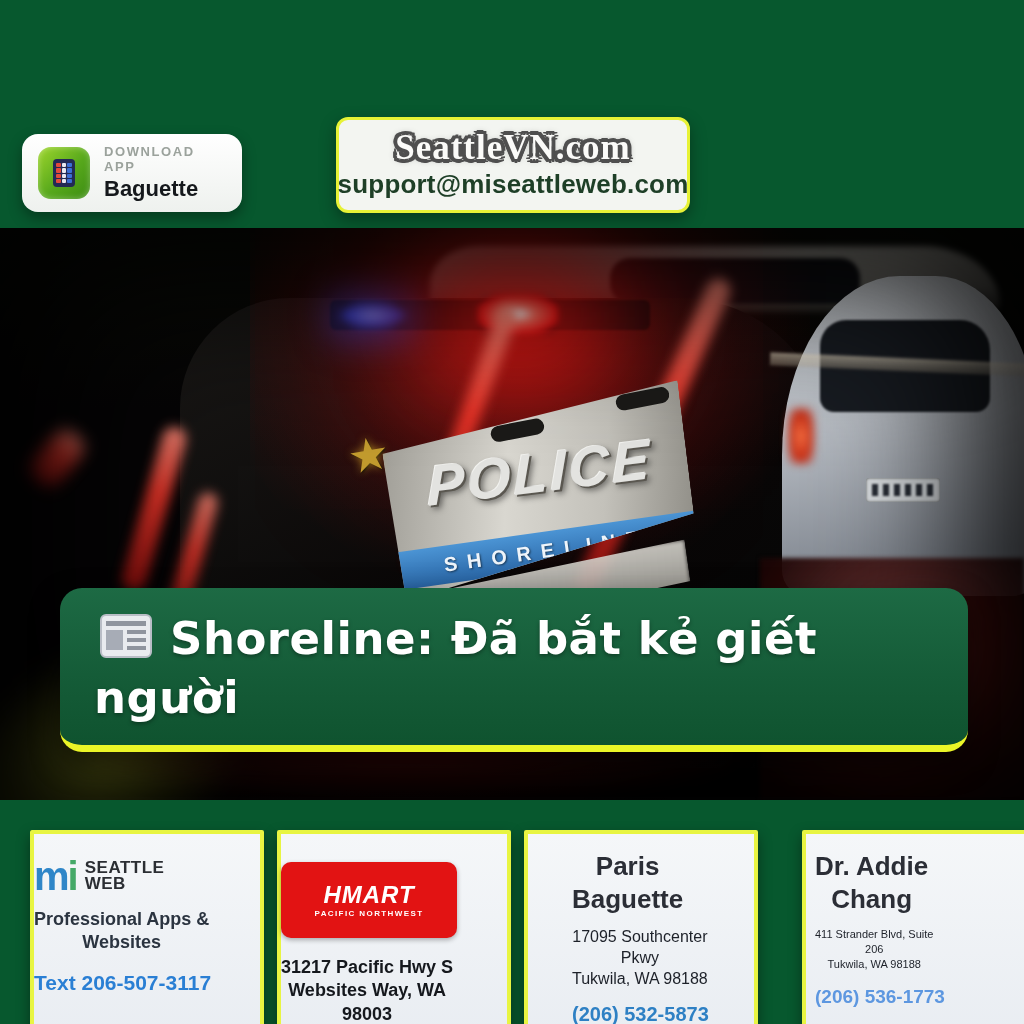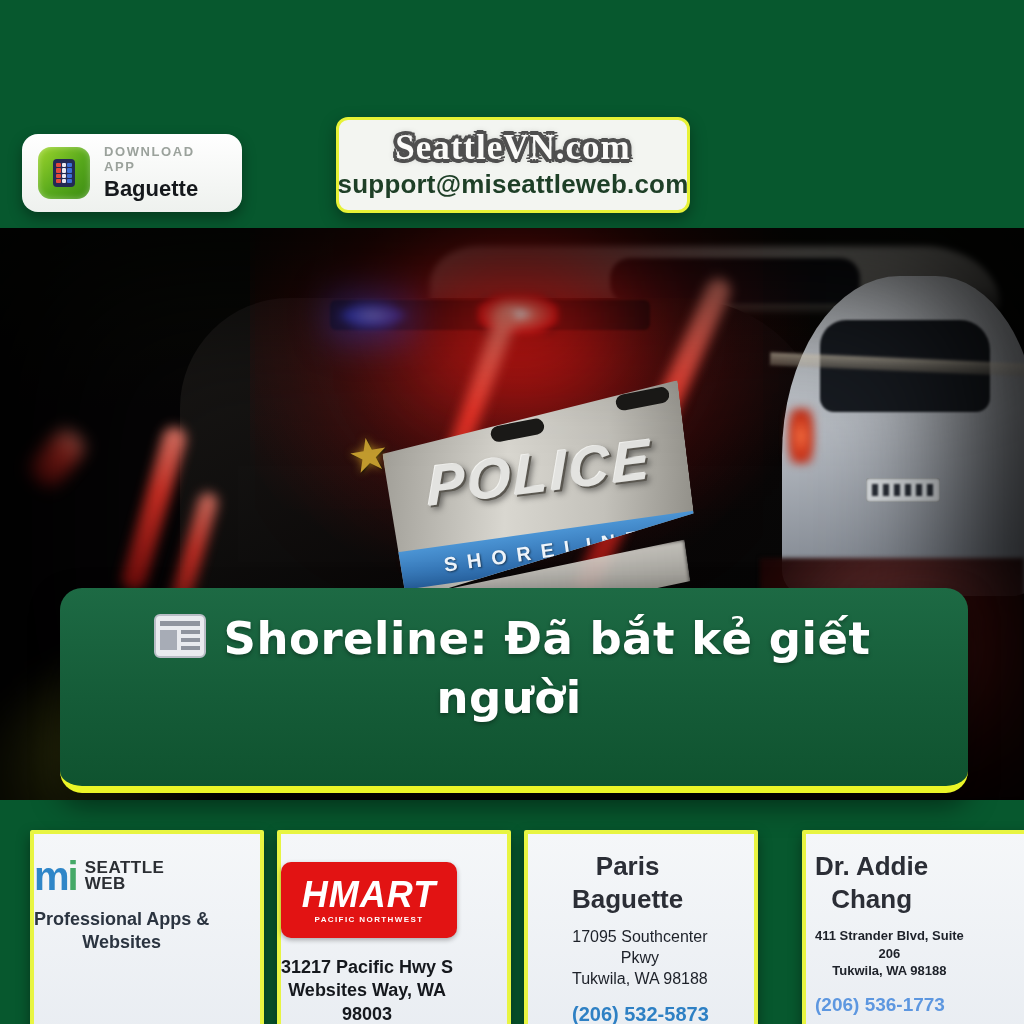--- a/index.html
+++ b/index.html
@@ -120,26 +120,25 @@
   .s5 { left:40px; top:200px; width:34px; height:60px; transform:rotate(40deg); opacity:.8; filter:blur(8px); }
   .tape-blur { left:-50px; top:430px; width:300px; height:200px; transform:rotate(-28deg);
     background:radial-gradient(ellipse, rgba(196,206,48,.85) 0%, rgba(140,150,30,.4) 45%, transparent 75%); filter:blur(12px); }
   .bottom-glow { left:60px; top:470px; width:700px; height:110px;
     background:radial-gradient(ellipse, rgba(200,20,18,.4) 0%, transparent 70%); filter:blur(8px); }
   .vignette { left:0; top:0; width:100%; height:100%;
     box-shadow:inset 0 0 140px 70px rgba(0,0,0,.85); }
 
   
   .banner {
-    position:absolute; left:60px; top:588px; width:908px; height:205px;
+    position:absolute; left:60px; top:588px; width:908px; height:164px;
     background:linear-gradient(180deg,#1d6a44 0%, #155c38 55%, #0f532f 100%);
     border-radius:22px; border-bottom:7px solid #ebf527;
     box-shadow:0 12px 28px rgba(0,0,0,.5);
     padding:22px 34px 0 34px;
-    text-align:center;
   }
   .banner-text {
     width:830px; font-family:"DejaVu Sans", sans-serif; font-size:45px; font-weight:bold;
     color:#ffffff; line-height:1.3; letter-spacing:.5px;
     text-shadow:0 2px 4px rgba(0,0,0,.35);
   }
   .news-icon { display:inline-block; width:52px; height:44px; margin:0 18px -4px 6px; }
 
   
   .card {
@@ -155,27 +154,27 @@
   .mi-mark { font-size:40px; font-weight:bold; line-height:.8; letter-spacing:-2px; }
   .mi-m { color:#2f86c8; } .mi-i { color:#45a968; }
   .mi-word { text-align:left; font-size:17px; font-weight:bold; color:#2b2e33; line-height:.95; letter-spacing:.5px; }
   .card-tagline { margin-top:16px; font-size:18px; font-weight:bold; color:#2b3440; line-height:1.25; }
   .card-phone { font-weight:bold; margin-top:18px; }
   .phone-blue { color:#2a7fd4; font-size:21px; }
 
   .hmart-logo { margin-top:28px; width:176px; height:76px; background:#e21313; border-radius:10px;
     display:flex; flex-direction:column; align-items:center; justify-content:center;
     box-shadow:0 2px 5px rgba(0,0,0,.3); }
-  .hmart-word { color:#ffffff; font-size:36px; font-weight:bold; letter-spacing:1px; font-style:italic; line-height:1; }
+  .hmart-word { color:#ffffff; font-size:24px; font-weight:bold; letter-spacing:1px; font-style:italic; line-height:1; }
   .hmart-sub { color:#ffffff; font-size:8px; font-weight:bold; letter-spacing:1.4px; margin-top:2px; }
   .card-address { margin-top:18px; font-size:18px; font-weight:bold; color:#15181d; line-height:1.3; }
 
   .card-title { margin-top:16px; font-size:26px; font-weight:bold; color:#2b2e36; line-height:1.25; }
   .addr-sm { margin-top:12px; font-size:16px; font-weight:normal; color:#1d2129; line-height:1.3; }
-  .addr-xs { margin-top:12px; font-size:13px; font-weight:bold; color:#1d2129; line-height:1.35; }
+  .addr-xs { margin-top:12px; font-size:11px; font-weight:normal; color:#1d2129; line-height:1.35; }
   .phone3 { color:#2e80c4; font-size:20px; margin-top:14px; }
   .phone4 { color:#5d97e0; font-size:19px; margin-top:14px; }
 </style>
 </head>
 <body>
 
 <div class="canvas">
 
   <div class="app-badge">
     <div class="app-icon">
@@ -259,20 +258,21 @@
       <div class="mi-mark"><span class="mi-m">m</span><span class="mi-i">i</span></div>
       <div class="mi-word">
         <div>SEATTLE</div>
         <div>WEB</div>
       </div>
     </div>
     <div class="card-tagline">
       <div>Professional Apps &amp;</div>
       <div>Websites</div>
     </div>
+    <div class="card-phone phone-blue">Text 206-507-3117</div>
   </div>
 
   <div class="card card2">
     <div class="hmart-logo">
       <div class="hmart-word">HMART</div>
       <div class="hmart-sub">PACIFIC NORTHWEST</div>
     </div>
     <div class="card-address">
       <div>31217 Pacific Hwy S</div>
       <div>Websites Way, WA</div>

